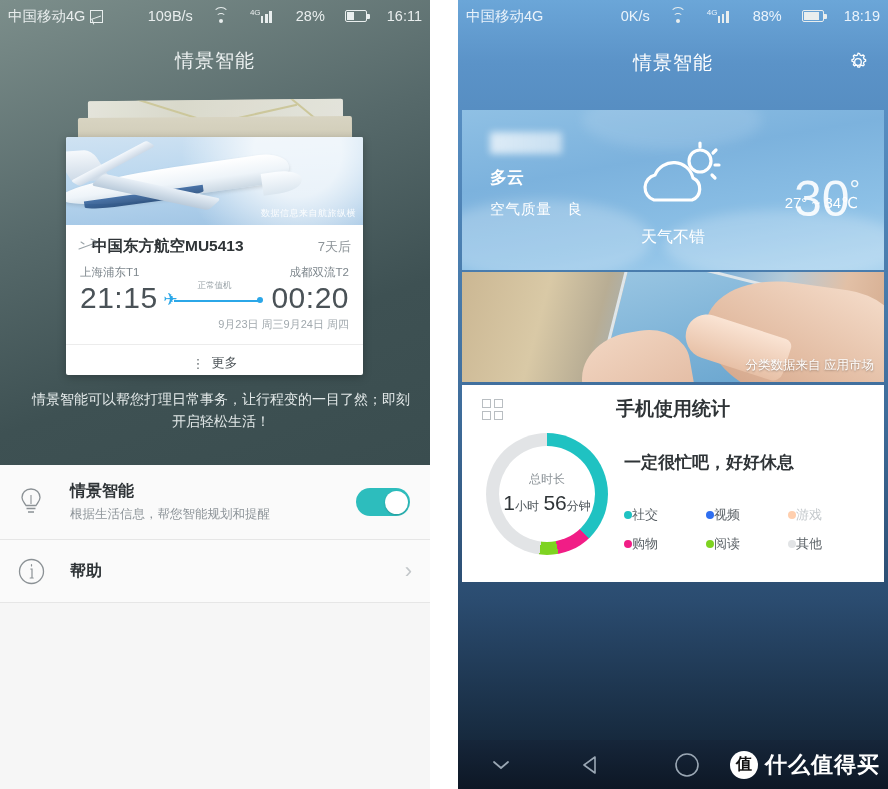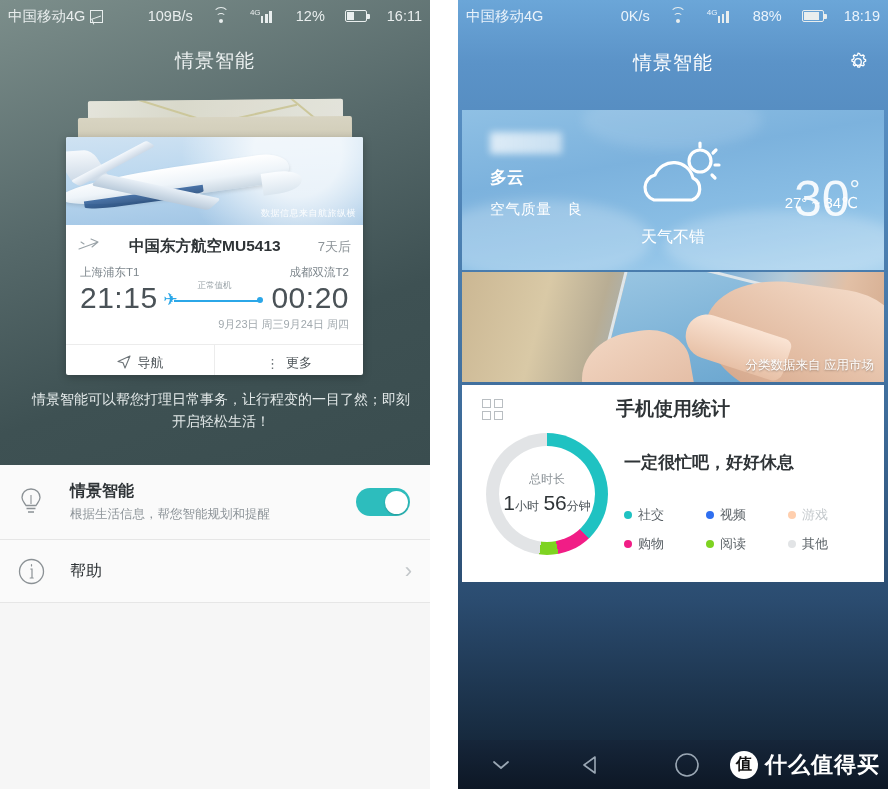--- a/index.html
+++ b/index.html
@@ -64,21 +64,21 @@
   .plane-wing2 { position:absolute; left:4px; top:22px; width:86px; height:9px;
     background:linear-gradient(#f4f8fc,#cdd9e6); transform:rotate(-28deg) skewX(30deg); border-radius:3px; }
   .plane-tail { position:absolute; left:-4px; top:14px; width:40px; height:30px;
     background:linear-gradient(#f6f9fc,#ccd9e6); transform:skewX(30deg) rotate(-4deg); border-radius:4px 8px 0 0; }
   .plane-belly { position:absolute; left:18px; top:56px; width:120px; height:10px;
     background:linear-gradient(#2f5f9c,#1f4474); border-radius:0 0 40% 40%; transform:rotate(-8deg); opacity:.85; }
   .photo-caption { position:absolute; right:7px; bottom:5px; color:rgba(255,255,255,.9); font-size:9px; letter-spacing:.5px; }
 
   .flight-head { display:flex; align-items:center; padding:11px 12px 6px; }
   .fh-icon { width:24px; color:#9aa3a8; font-size:16px; }
-  .fh-title { flex:1; text-align:center; font-size:15.5px; color:#2f3437; font-weight:bold; margin-left:-10px; }
+  .fh-title { flex:1; font-size:15.5px; color:#2f3437; font-weight:bold; margin-left:-10px; }
   .fh-when { font-size:13px; color:#8d9499; }
   .flight-body { padding:2px 14px 0; }
   .fb-row1 { display:flex; justify-content:space-between; font-size:11.5px; color:#7d868c; }
   .fb-row2 { display:flex; align-items:center; justify-content:space-between; margin-top:1px; }
   .fb-time { font-size:30px; color:#4a5257; font-weight:300; letter-spacing:0.5px; }
   .fb-mid { position:relative; flex:1; height:34px; margin:0 6px; }
   .fb-status { position:absolute; left:50%; top:-1px; transform:translateX(-50%);
     font-size:8.5px; color:#9aa3a8; white-space:nowrap; }
   .fb-line { position:absolute; left:10px; right:6px; top:19px; height:1.6px; background:#2ba7e8; }
   .fb-plane { position:absolute; left:0; top:10px; color:#2ba7e8; font-size:17px; line-height:17px; }
@@ -93,21 +93,21 @@
   .l-desc { position:absolute; left:6px; top:388px; width:430px; text-align:center;
     color:#e3e9e9; font-size:14px; line-height:22px; padding:0 22px; }
 
   .l-settings { position:absolute; left:0; top:465px; width:430px; height:324px; background:#f6f6f6; }
   .row { display:flex; align-items:center; background:#fafafa; border-bottom:1px solid #e6e6e6; }
   .row.r1 { height:75px; padding:0 20px 0 18px; }
   .row.r2 { height:63px; padding:0 18px; }
   .row-ico { width:52px; color:#8b9195; display:flex; align-items:center; }
   .row-text { flex:1; }
   .row-title { font-size:16px; color:#2f3437; font-weight:bold; }
-  .row-title.small { font-weight:normal; font-size:16px; }
+  .row-title.small { font-weight:bold; font-size:16px; }
   .row-sub { font-size:12.5px; color:#8d9499; margin-top:4px; }
   .toggle { width:54px; height:28px; border-radius:14px; position:relative; }
   .toggle i { position:absolute; top:2.5px; right:2.5px; width:23px; height:23px;
     border-radius:50%; background:#fff; box-shadow:0 1px 2px rgba(0,0,0,.2); }
   .chev { color:#c3c7ca; font-size:22px; font-weight:300; }
 
   
   .phone-right { position:absolute; left:458px; top:0; width:430px; height:789px; overflow:hidden;
     background:linear-gradient(180deg,#6ba6d8 0%,#5b93c8 8%,#4d82b4 28%,#3f6d9b 52%,#2b4c70 76%,#16293d 94%,#101d2c 100%); }
   .r-statusbar { position:absolute; left:0; top:0; width:100%; height:32px; display:flex;
@@ -152,21 +152,21 @@
   .donut { position:relative; width:122px; height:122px; margin-left:10px; }
   .donut .ring { position:absolute; inset:0; border-radius:50%; }
   .donut .hole { position:absolute; inset:13px; border-radius:50%; background:#fff; }
   .d-label { position:absolute; left:0; right:0; top:38px; text-align:center; font-size:12px; color:#8d9499; }
   .d-val { position:absolute; left:0; right:0; top:58px; text-align:center; color:#2f3437; }
   .d-val b { font-size:21px; font-weight:normal; }
   .d-val span { font-size:12px; color:#4a5257; }
   .u-right { flex:1; padding-left:16px; padding-top:18px; }
   .u-msg { font-size:17px; color:#2f3437; font-weight:bold; }
   .legend { display:flex; flex-wrap:wrap; margin-top:32px; }
-  .lg { width:33.33%; display:flex; align-items:center; gap:6px; font-size:13px; color:#5a6166; margin-bottom:11px; }
+  .lg { width:33.33%; display:flex; align-items:center; font-size:13px; color:#5a6166; margin-bottom:11px; }
   .lg i { width:8px; height:8px; border-radius:50%; display:inline-block; }
   .lg.muted { color:#c4c9cc; }
 
   .navbar { position:absolute; left:0; bottom:0; width:430px; height:49px;
     background:linear-gradient(180deg,#16263a,#0d1725); display:flex; align-items:center; }
   .nav-ico { color:#9aa7b4; display:flex; align-items:center; justify-content:center; }
   .nav-chev { width:86px; font-size:15px; }
   .nav-back { width:86px; margin-left:4px; }
   .nav-home { width:86px; margin-left:10px; }
   .wm { position:absolute; right:8px; top:50%; transform:translateY(-50%);
@@ -195,21 +195,21 @@
             <i></i>
             <i></i>
           </span>
         <span class="sig">
             <em>4G</em>
             <b></b>
             <b></b>
             <b></b>
             <b></b>
           </span>
-        <span>12%</span>
+        <span>28%</span>
         <span class="batt">
             <i style="width:37%"></i>
           </span>
         <span>16:11</span>
       </div>
     </div>
 
     <div class="l-title">情景智能</div>
 
     <div class="card-stack">
@@ -257,28 +257,20 @@
             </span>
             <span class="fb-time">00:20</span>
           </div>
           <div class="fb-row3">
             <span>9月23日 周三</span>
             <span>9月24日 周四</span>
           </div>
         </div>
 
         <div class="flight-actions">
-          <div class="fa-btn">
-            <span class="fa-ico">
-              <svg width="14" height="14" viewBox="0 0 14 14">
-                  <path d="M13 1 L1 6.5 L6 7.8 L8 13 Z" fill="none" stroke="#6d7478" stroke-width="1.1" stroke-linejoin="round"></path>
-                </svg>
-            </span>
-            <span>导航</span>
-          </div>
           <div class="fa-btn">
             <span class="fa-ico">⋮</span>
             <span>更多</span>
           </div>
         </div>
       </div>
     </div>
 
     <div class="l-desc">情景智能可以帮您打理日常事务，让行程变的一目了然；即刻开启轻松生活！</div>
 

